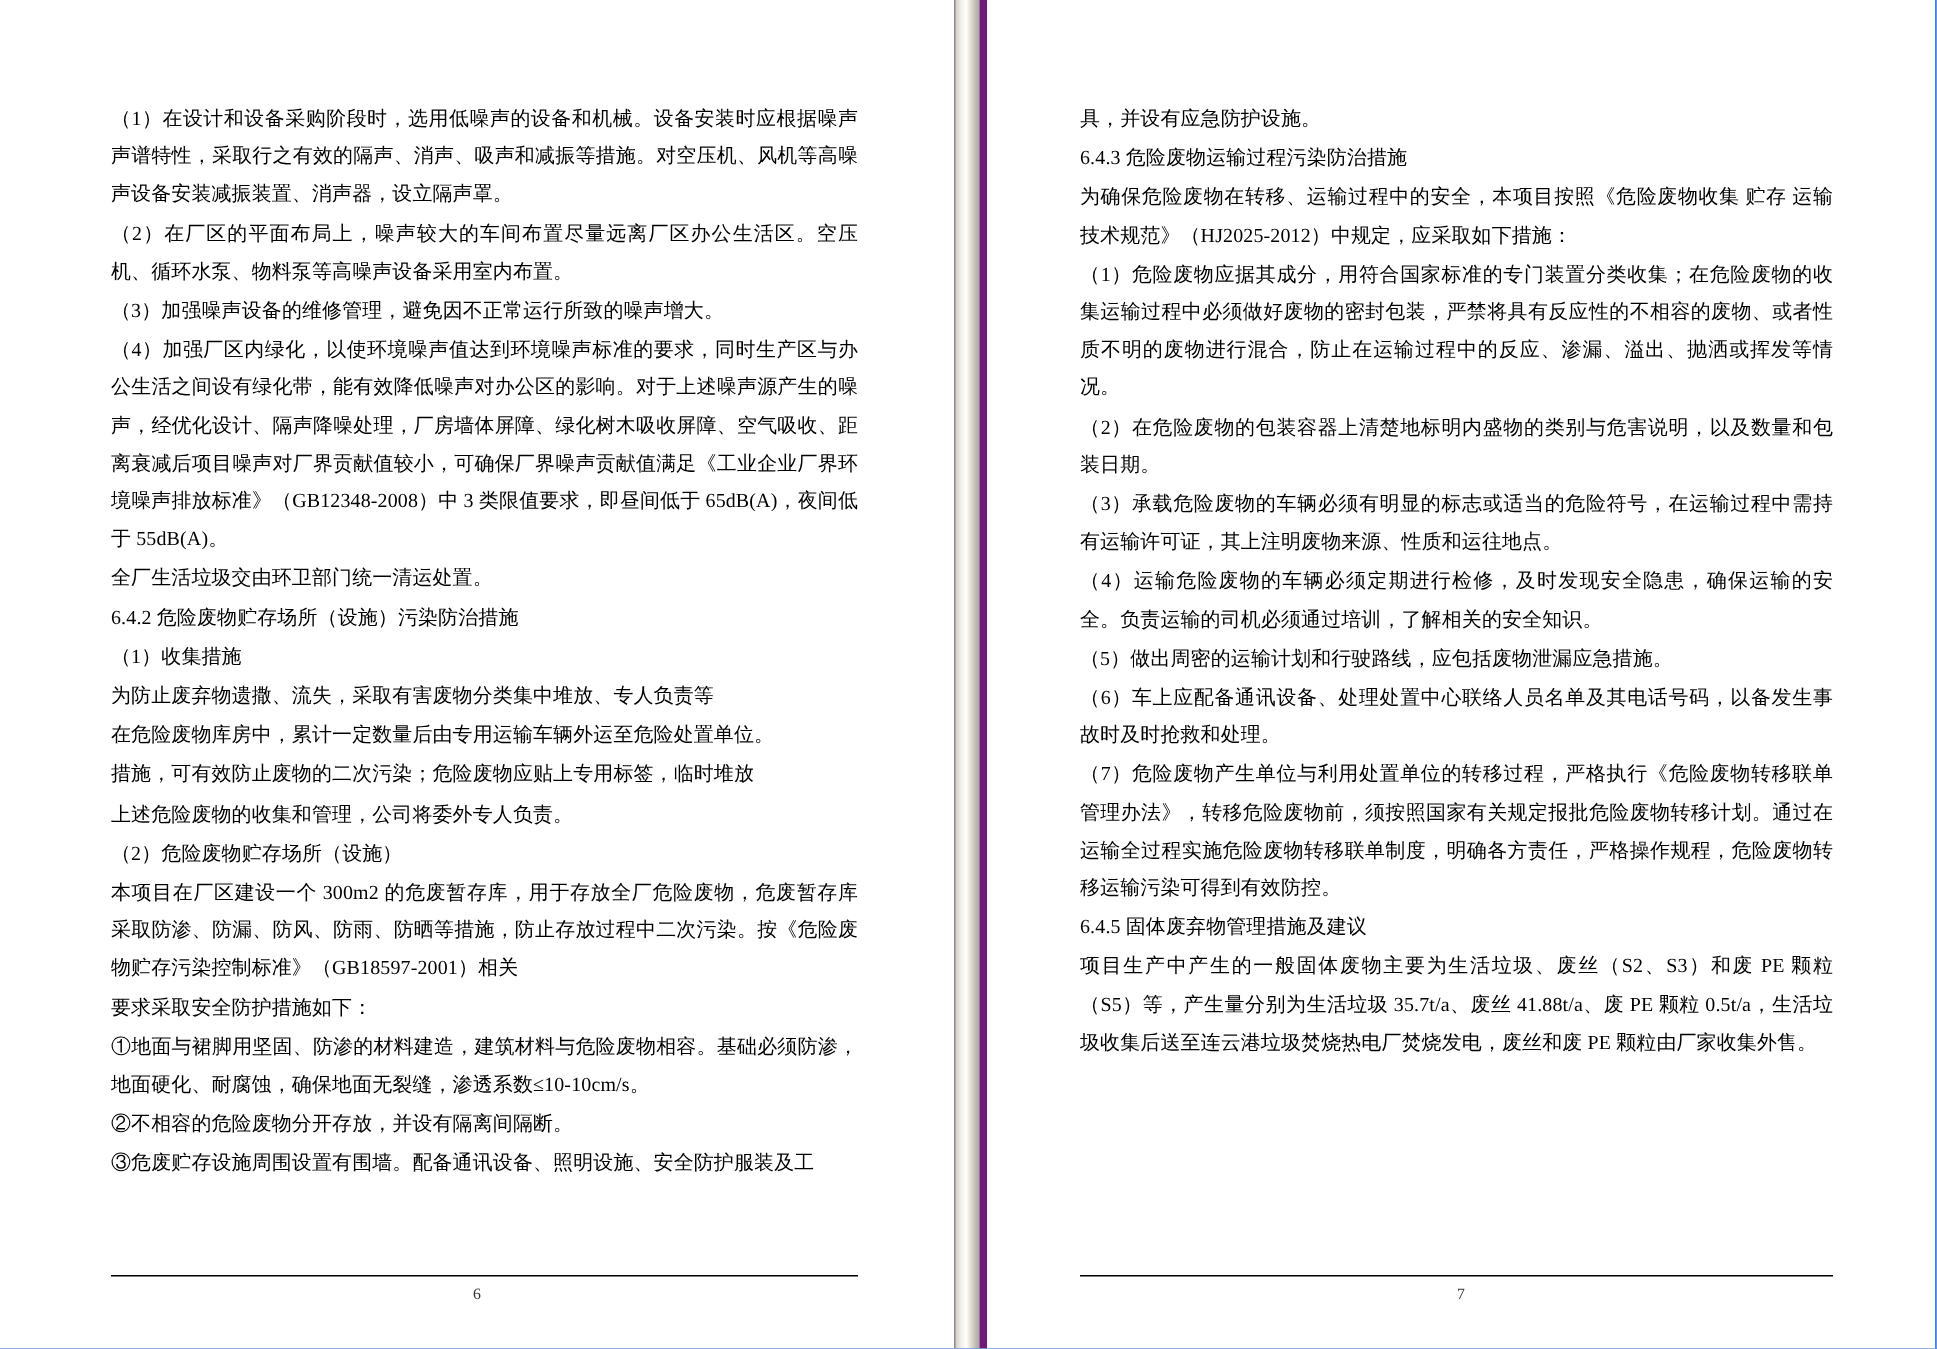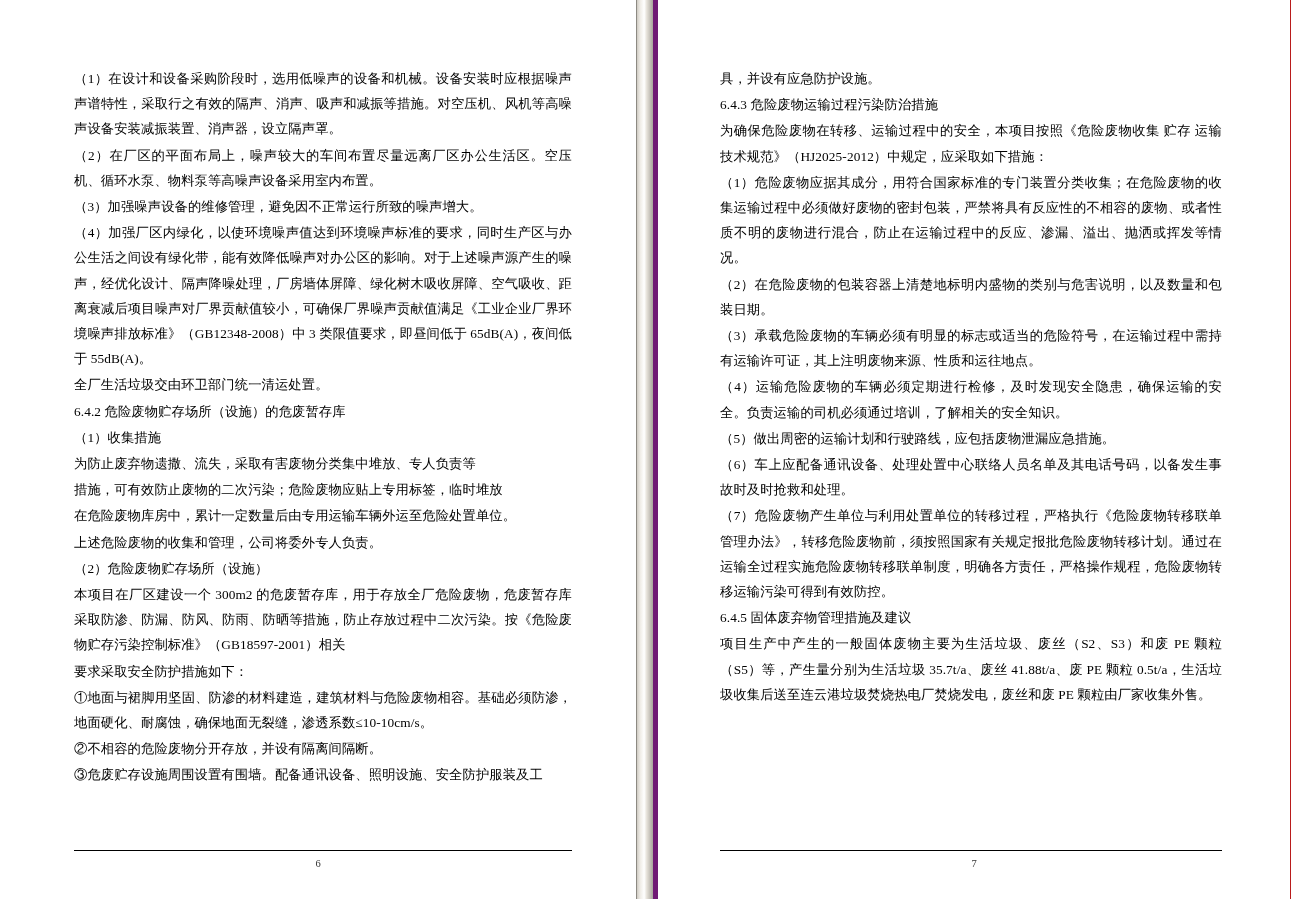--- a/index.html
+++ b/index.html
@@ -10,21 +10,21 @@
   body {
     width: 1291px;
     height: 899px;
     font-family: "Liberation Serif", serif;
     overflow: hidden;
   }
   .spread {
     display: flex;
     width: 1291px;
     height: 899px;
-    background: #b91c1c;
+    background: #3b82f6;
   }
   .page {
     background: #ffffff;
     height: 899px;
     box-sizing: border-box;
     position: relative;
     overflow: hidden;
   }
   .page-left {
     width: 637px;
@@ -88,25 +88,25 @@
 
 <div class="spread">
 
   <div class="page page-left">
     <div class="content">
       <p class="indent">（1）在设计和设备采购阶段时，选用低噪声的设备和机械。设备安装时应根据噪声声谱特性，采取行之有效的隔声、消声、吸声和减振等措施。对空压机、风机等高噪声设备安装减振装置、消声器，设立隔声罩。</p>
       <p class="indent">（2）在厂区的平面布局上，噪声较大的车间布置尽量远离厂区办公生活区。空压机、循环水泵、物料泵等高噪声设备采用室内布置。</p>
       <p class="indent">（3）加强噪声设备的维修管理，避免因不正常运行所致的噪声增大。</p>
       <p class="indent">（4）加强厂区内绿化，以使环境噪声值达到环境噪声标准的要求，同时生产区与办公生活之间设有绿化带，能有效降低噪声对办公区的影响。对于上述噪声源产生的噪声，经优化设计、隔声降噪处理，厂房墙体屏障、绿化树木吸收屏障、空气吸收、距离衰减后项目噪声对厂界贡献值较小，可确保厂界噪声贡献值满足《工业企业厂界环境噪声排放标准》（GB12348-2008）中 3 类限值要求，即昼间低于 65dB(A)，夜间低于 55dB(A)。</p>
       <p class="indent">全厂生活垃圾交由环卫部门统一清运处置。</p>
-      <p class="indent">6.4.2  危险废物贮存场所（设施）的危废暂存库</p>
+      <p class="indent">6.4.2  危险废物贮存场所（设施）污染防治措施</p>
       <p class="indent">（1）收集措施</p>
       <p class="indent">为防止废弃物遗撒、流失，采取有害废物分类集中堆放、专人负责等</p>
+      <p class="indent">在危险废物库房中，累计一定数量后由专用运输车辆外运至危险处置单位。</p>
       <p class="indent">措施，可有效防止废物的二次污染；危险废物应贴上专用标签，临时堆放</p>
-      <p class="indent">在危险废物库房中，累计一定数量后由专用运输车辆外运至危险处置单位。</p>
       <p class="indent">上述危险废物的收集和管理，公司将委外专人负责。</p>
       <p class="indent">（2）危险废物贮存场所（设施）</p>
       <p class="indent">本项目在厂区建设一个 300m2 的危废暂存库，用于存放全厂危险废物，危废暂存库采取防渗、防漏、防风、防雨、防晒等措施，防止存放过程中二次污染。按《危险废物贮存污染控制标准》（GB18597-2001）相关</p>
       <p class="indent">要求采取安全防护措施如下：</p>
       <p class="indent">①地面与裙脚用坚固、防渗的材料建造，建筑材料与危险废物相容。基础必须防渗，地面硬化、耐腐蚀，确保地面无裂缝，渗透系数≤10-10cm/s。</p>
       <p class="indent">②不相容的危险废物分开存放，并设有隔离间隔断。</p>
       <p class="indent">③危废贮存设施周围设置有围墙。配备通讯设备、照明设施、安全防护服装及工</p>
     </div>
     <div class="footer-rule"></div>
     <div class="page-num">6</div>

